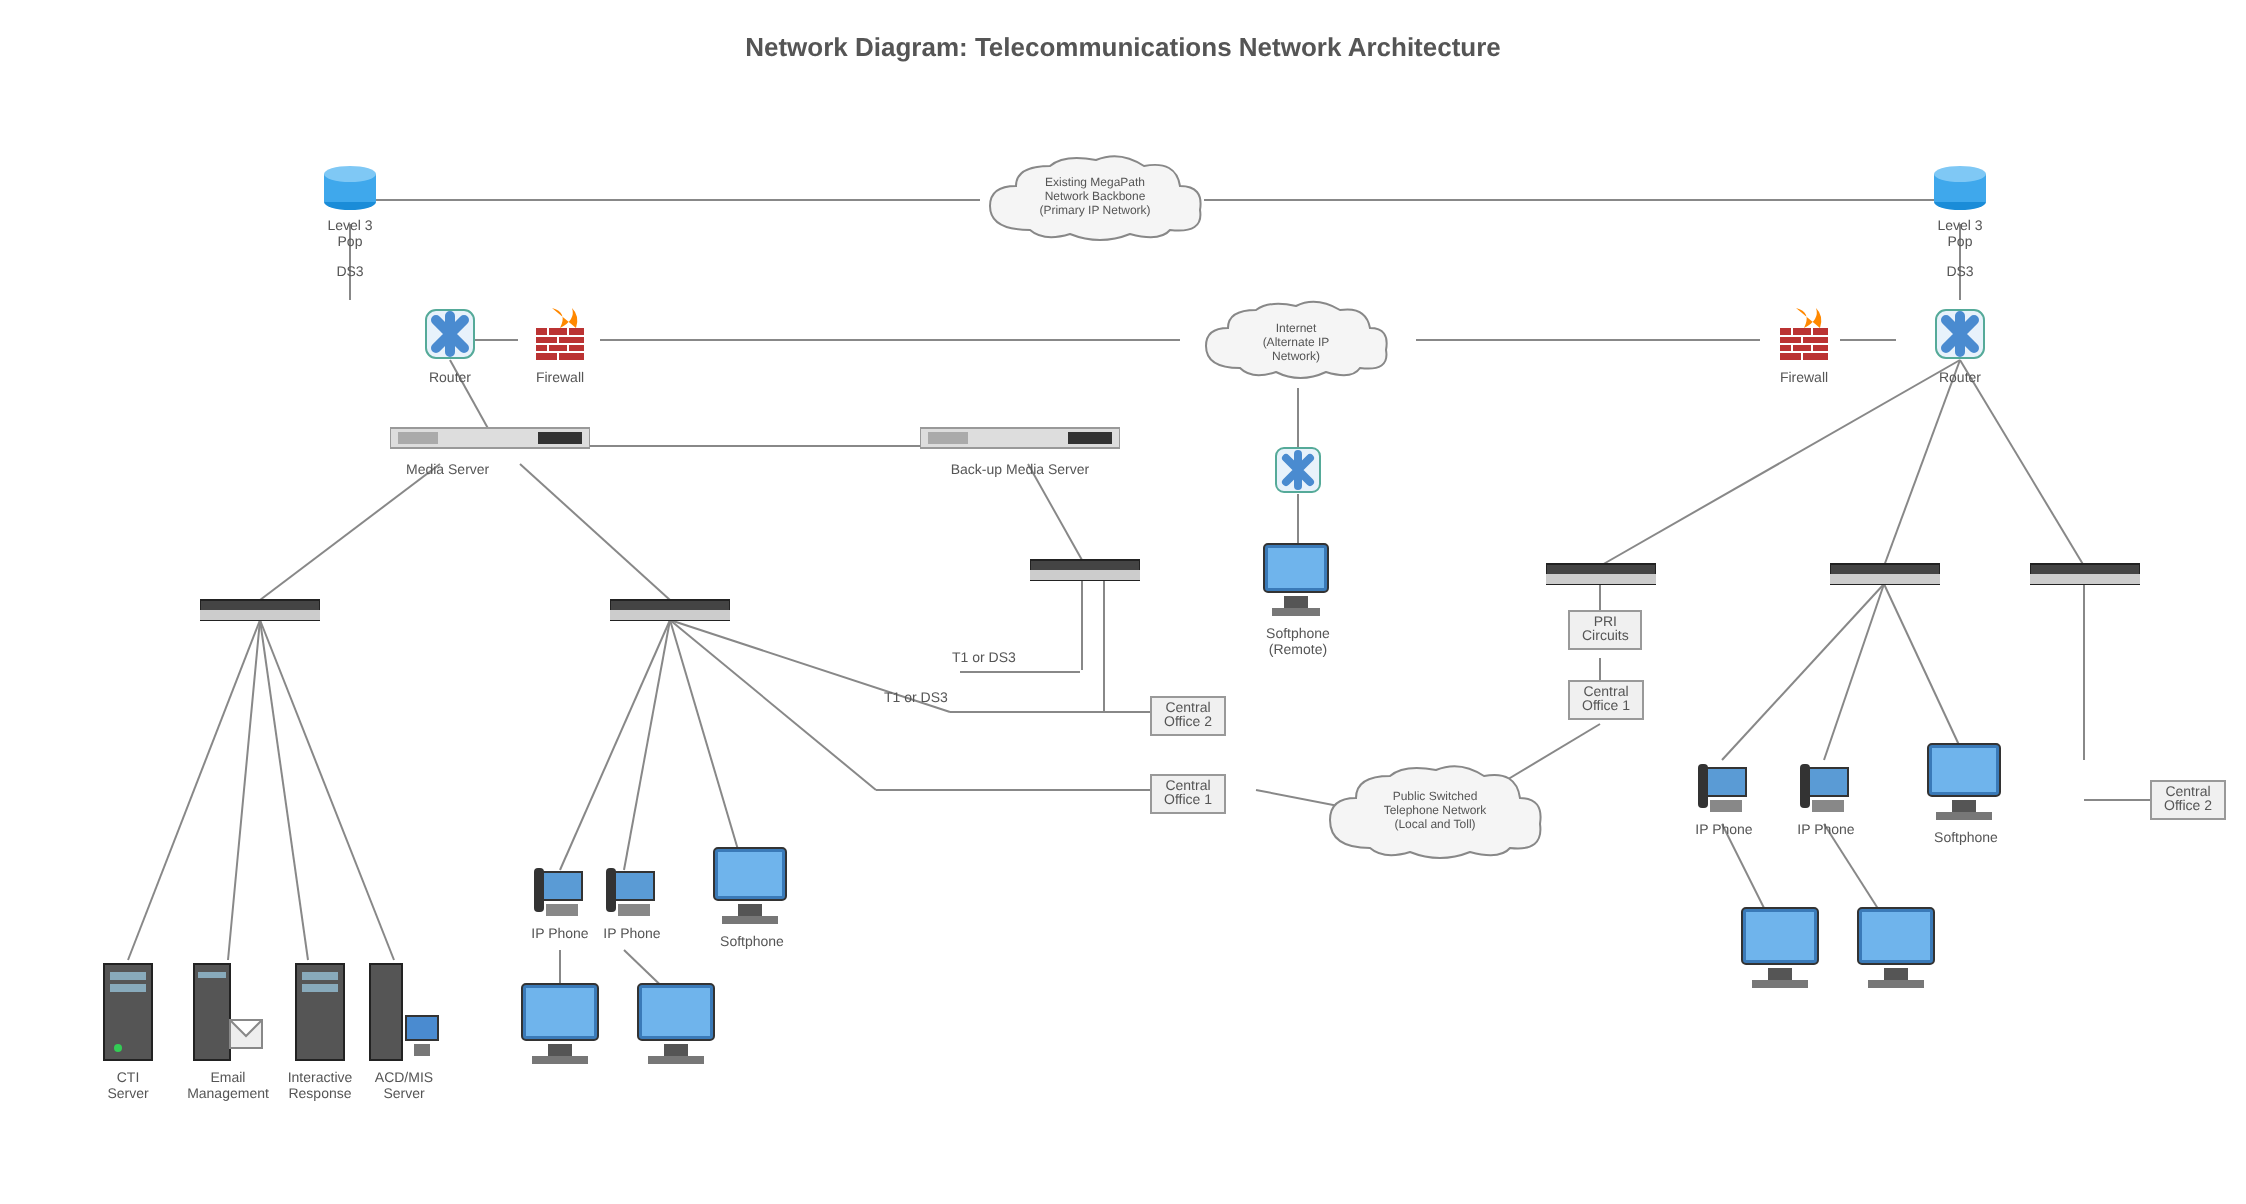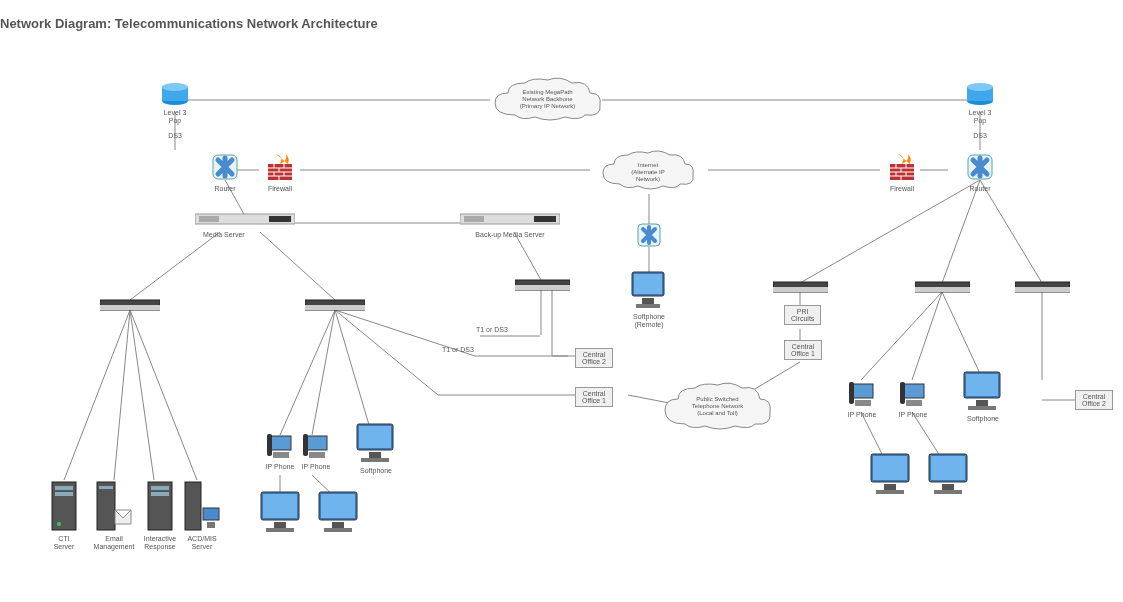--- a/index.html
+++ b/index.html
@@ -1,17 +1,17 @@
 <!DOCTYPE html>
 <html><head>
 <meta charset="utf-8">
 <style>
 *{margin:0;padding:0;box-sizing:border-box}
 body{font-family:Arial,sans-serif;background:#fff;width:1123px;height:602px;position:relative;overflow:hidden}
-.title{position:absolute;left:0;right:0;text-align:left;font-size:13px;font-weight:bold;color:#555}
+.title{position:absolute;left:0;right:0;text-align:center;font-size:13px;font-weight:bold;color:#555}
 .node{position:absolute;text-align:center;font-size:7px;color:#555}
 .node .lbl{margin-top:2px;line-height:1.2}
 .icon{display:inline-block}
 svg.connections{position:absolute;top:0;left:0;width:1123px;height:602px;pointer-events:none}
 .box-label{position:absolute;background:#f0f0f0;border:1px solid #999;font-size:7px;padding:2px 6px;color:#555;text-align:center}
 </style>
 </head>
 <body>
 
 <svg class="connections">

